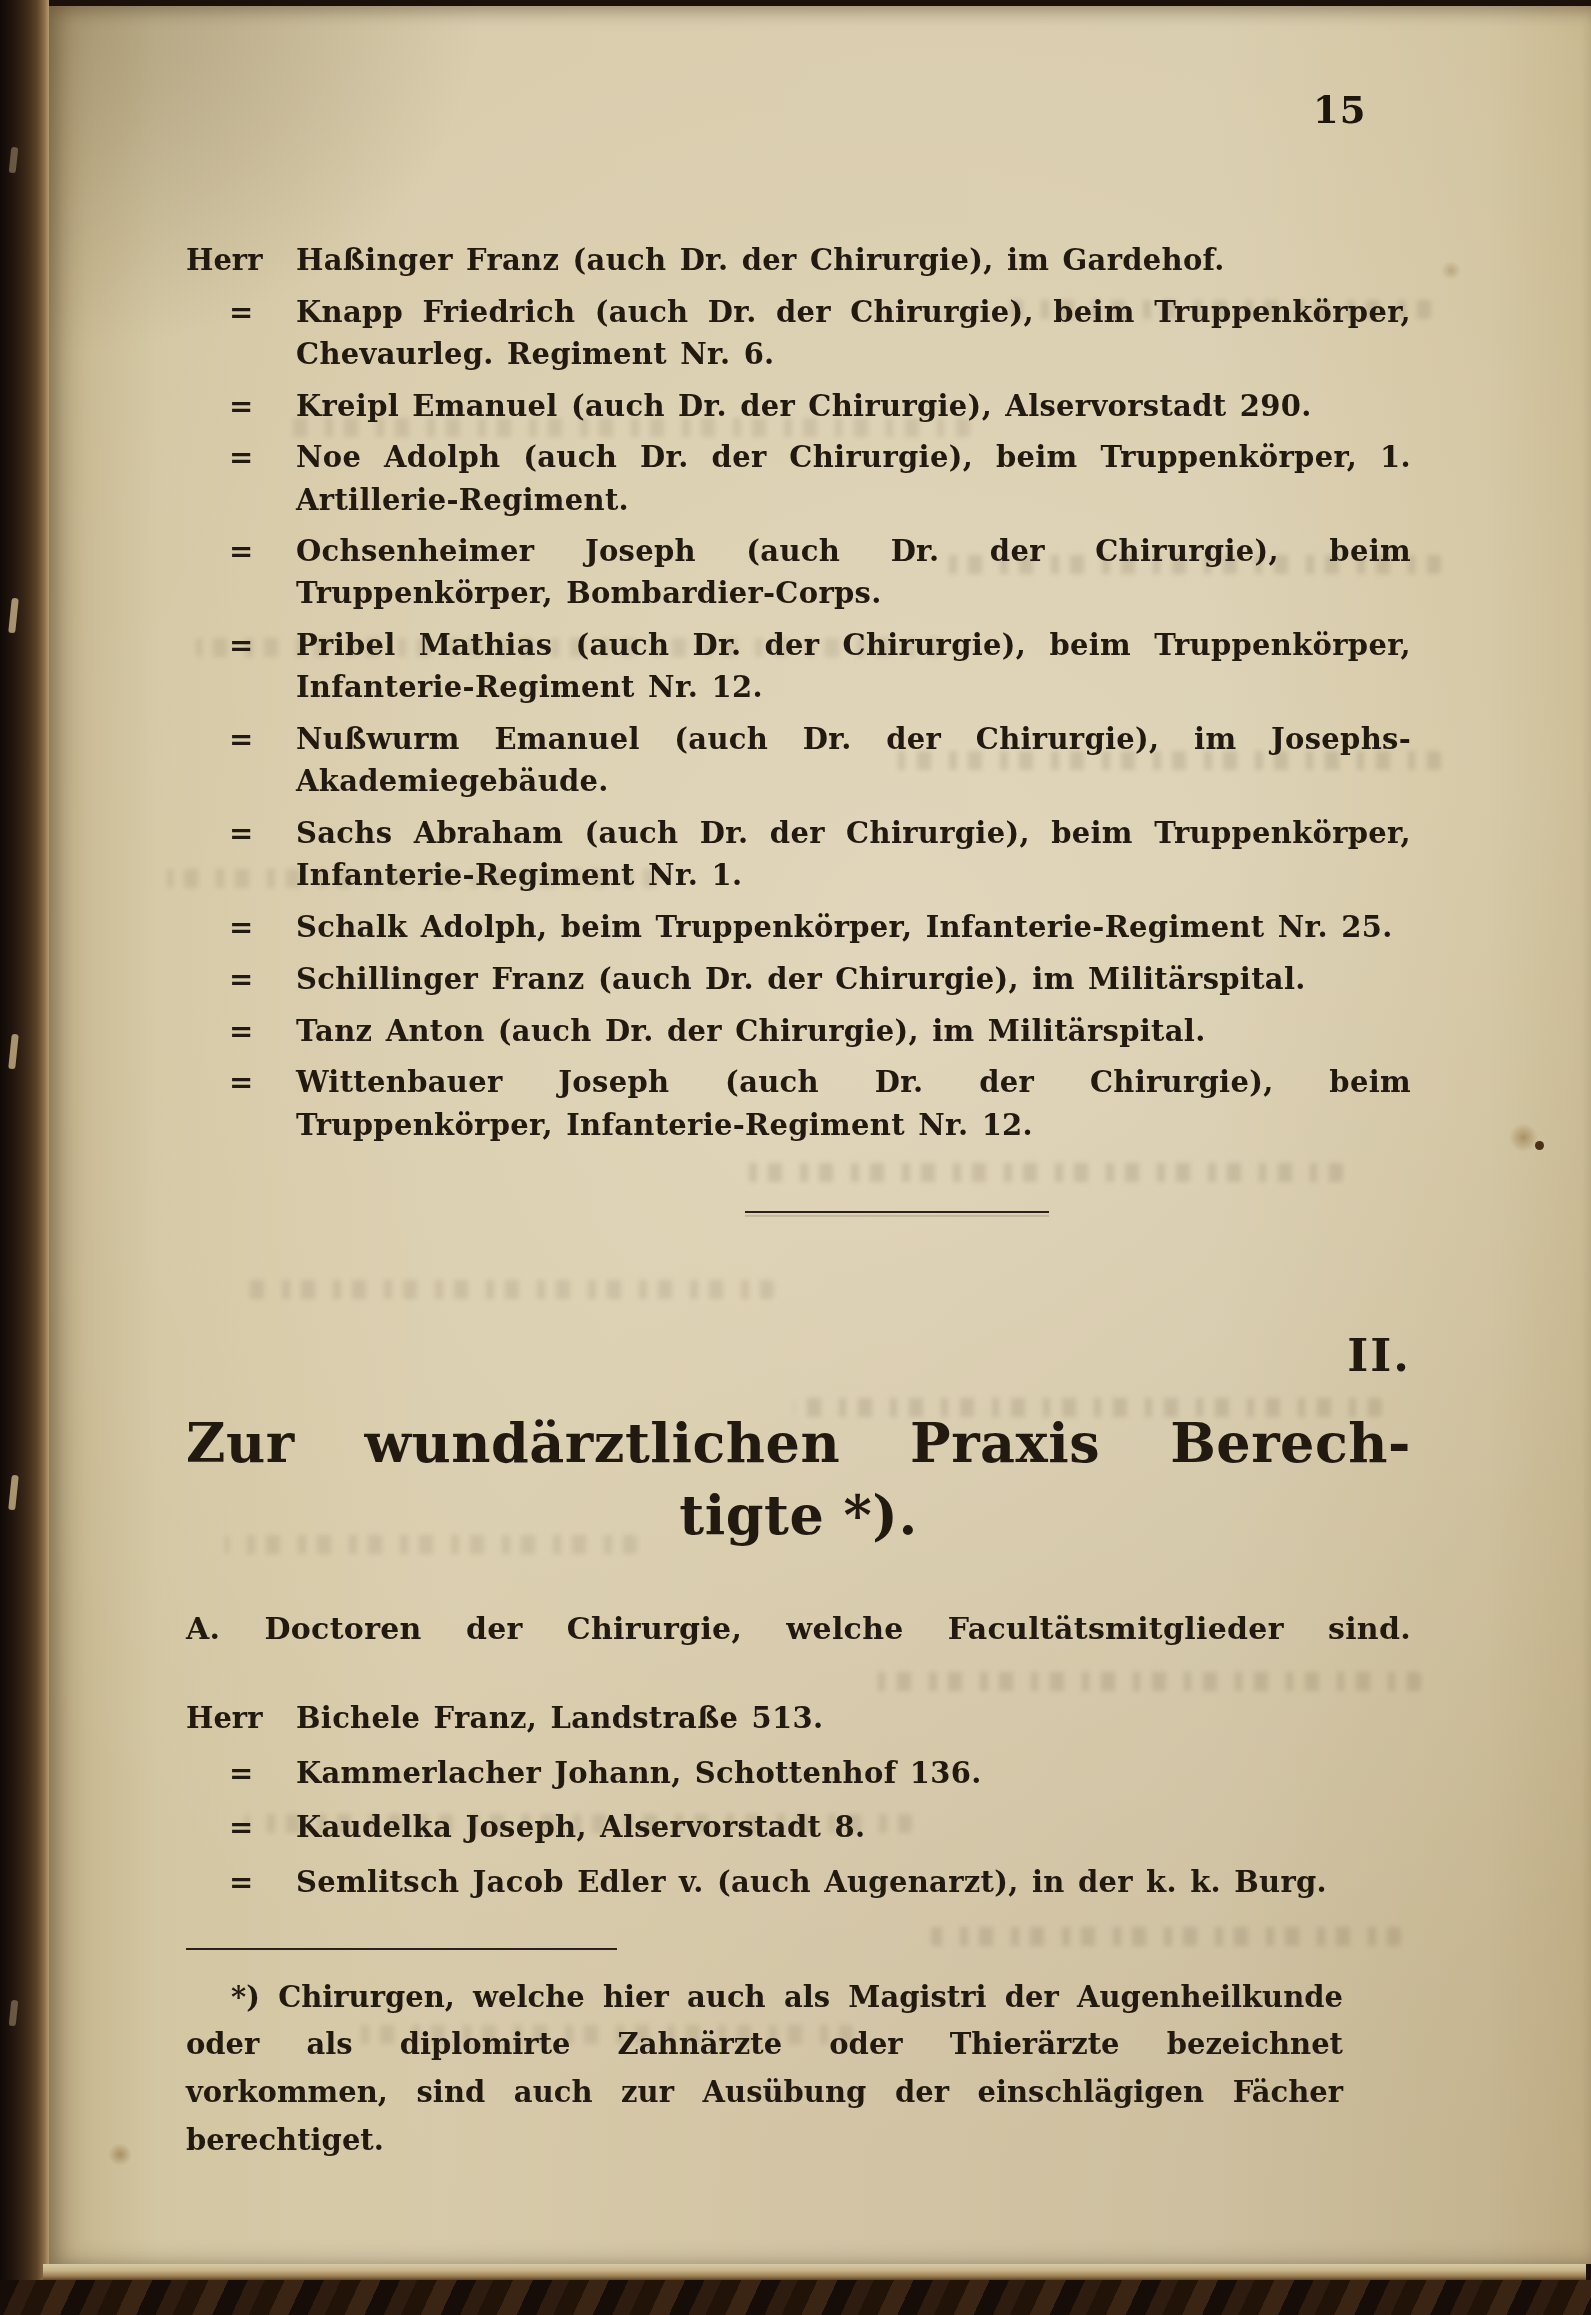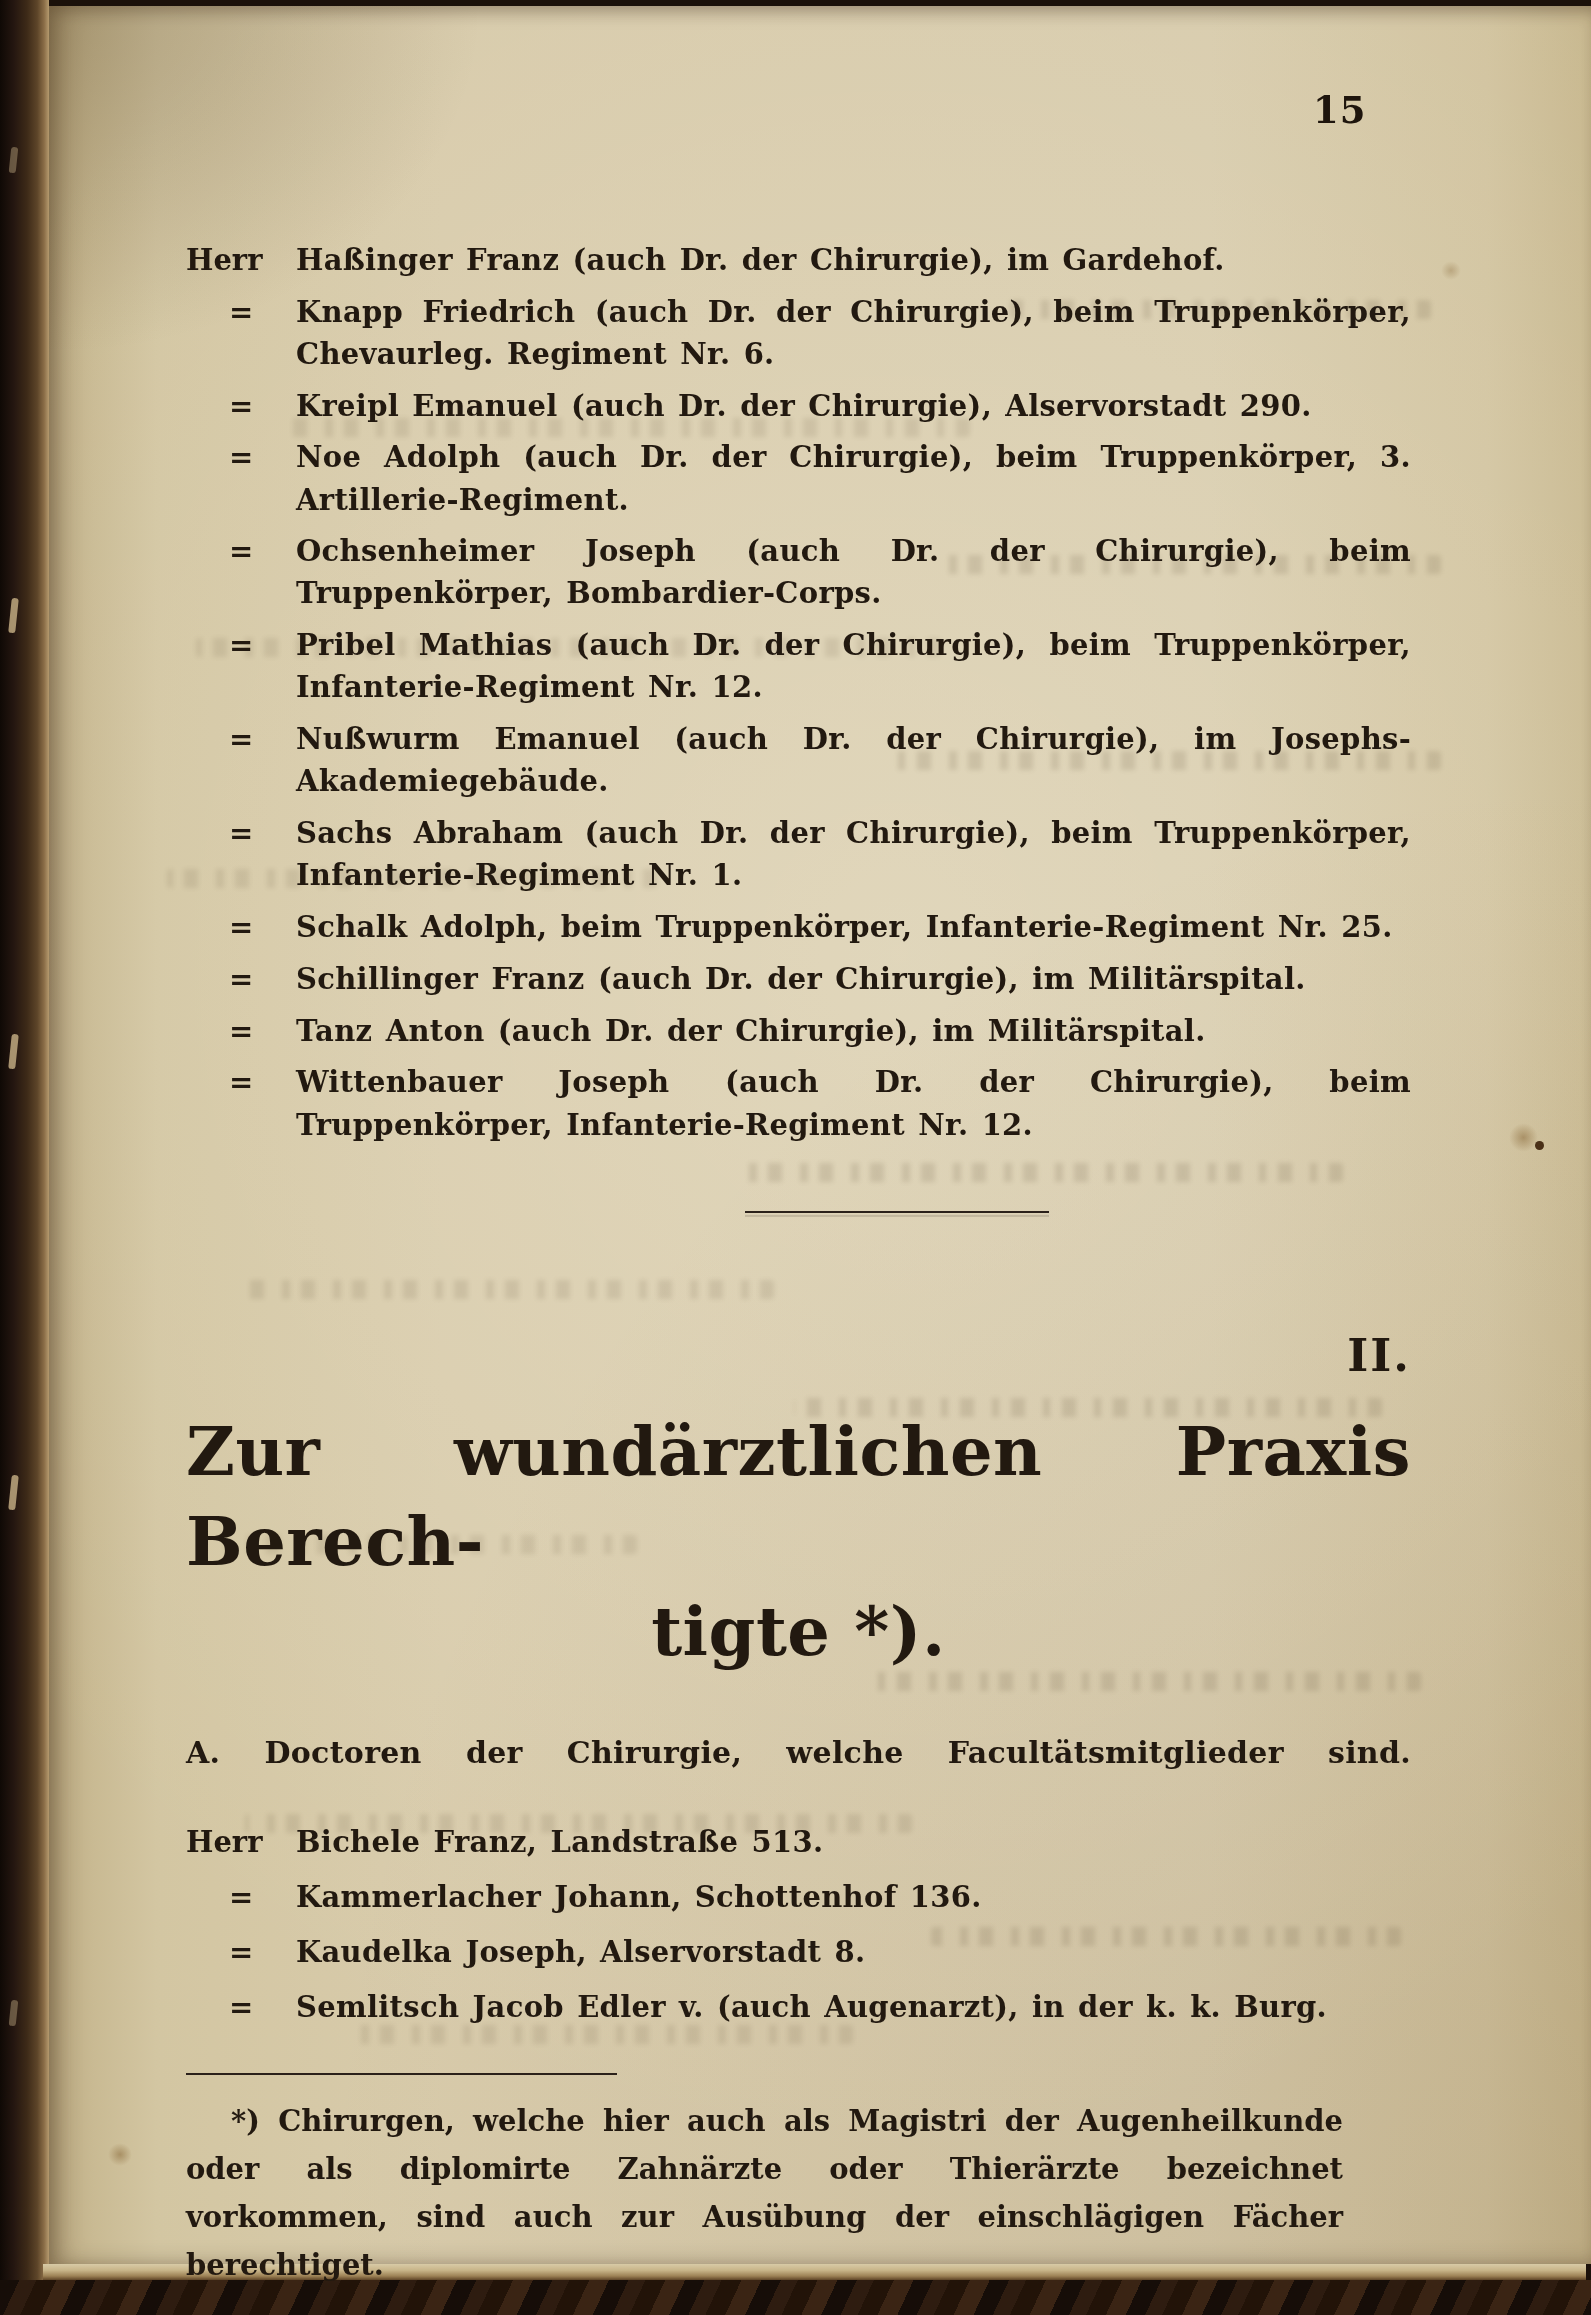--- a/index.html
+++ b/index.html
@@ -72,21 +72,21 @@
   .entry-text { flex:1; text-align:justify; letter-spacing:0.3px; word-spacing:2.9px; }
 
   .mid-divider {
     width:304px; height:0; border-top:2.9px solid #2b211a;
     margin:65px 0 0 559px;
     box-shadow:0 3.9px 0 rgba(43,33,26,.15);
   }
 
   .numeral { text-align:right; font-size:45px; font-weight:bold; margin-top:116px; letter-spacing:2px; }
 
-  .title { margin-top:25.5px; font-size:67px; font-weight:bold; line-height:1.34; letter-spacing:0.5px; }
+  .title { margin-top:25.5px; font-size:54px; font-weight:bold; line-height:1.34; letter-spacing:0.5px; }
   .title-line1 { text-align:justify; text-align-last:justify; }
   .title-line2 { text-align:center; }
 
   .subsection {
     margin-top:59px; font-size:30px; font-weight:bold;
     text-align:justify; text-align-last:justify; letter-spacing:0.3px;
   }
 
   .licensed { margin-top:51px; }
   .licensed .entry { margin-bottom:12.7px; }
@@ -144,21 +144,21 @@
       <div class="entry">
         <span class="prefix eq">=</span>
         <span class="entry-text">Knapp Friedrich (auch Dr. der Chirurgie), beim Truppenkörper, Chevaurleg. Regiment Nr. 6.</span>
       </div>
       <div class="entry">
         <span class="prefix eq">=</span>
         <span class="entry-text">Kreipl Emanuel (auch Dr. der Chirurgie), Alservorstadt 290.</span>
       </div>
       <div class="entry">
         <span class="prefix eq">=</span>
-        <span class="entry-text">Noe Adolph (auch Dr. der Chirurgie), beim Truppenkörper, 3. Artillerie-Regiment.</span>
+        <span class="entry-text">Noe Adolph (auch Dr. der Chirurgie), beim Truppenkörper, 1. Artillerie-Regiment.</span>
       </div>
       <div class="entry">
         <span class="prefix eq">=</span>
         <span class="entry-text">Ochsenheimer Joseph (auch Dr. der Chirurgie), beim Truppenkörper, Bombardier-Corps.</span>
       </div>
       <div class="entry">
         <span class="prefix eq">=</span>
         <span class="entry-text">Pribel Mathias (auch Dr. der Chirurgie), beim Truppenkörper, Infanterie-Regiment Nr. 12.</span>
       </div>
       <div class="entry">

